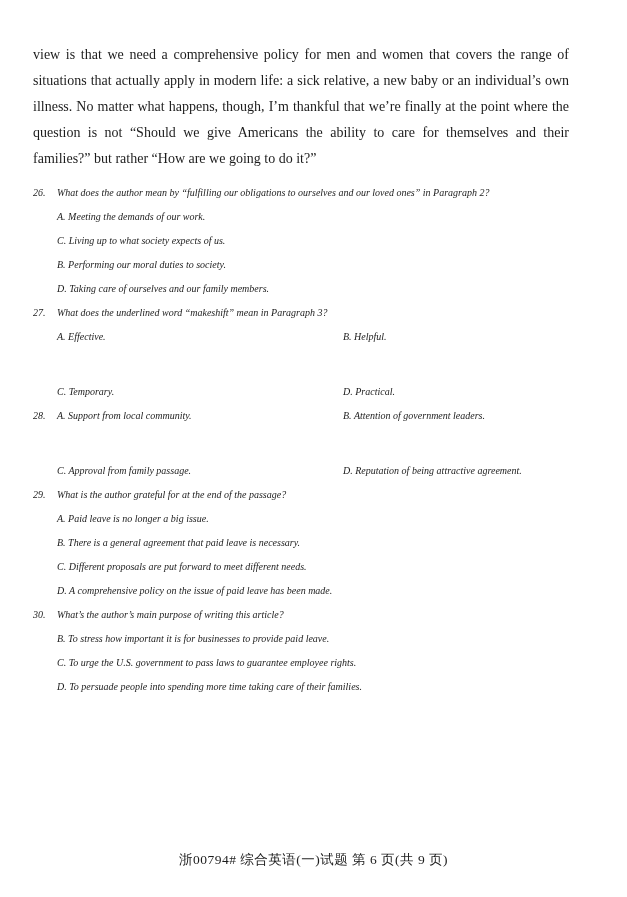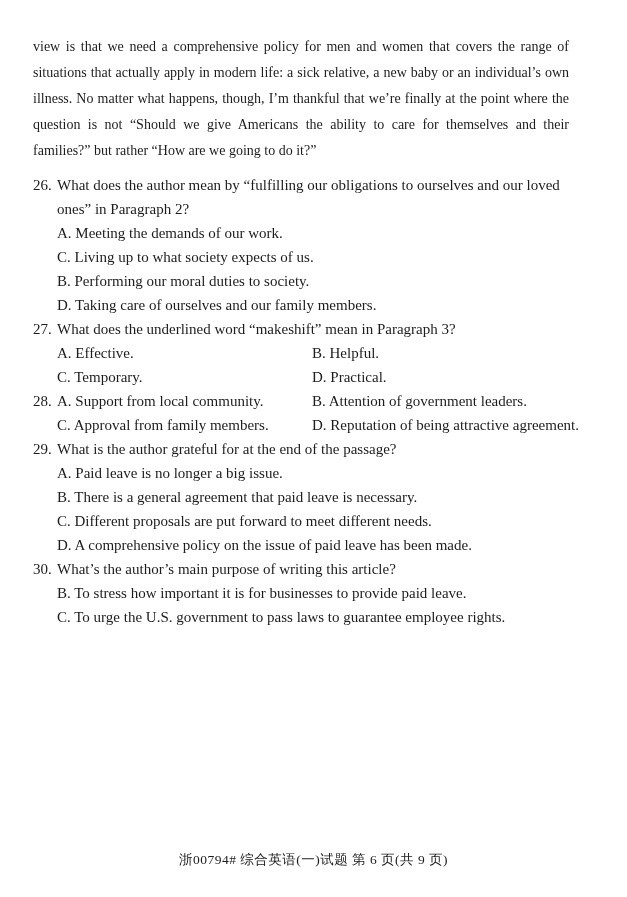--- a/index.html
+++ b/index.html
@@ -12,45 +12,47 @@
     font-family: "Liberation Serif", "DejaVu Serif", serif;
     position: relative;
     overflow: hidden;
   }
   .page {
     position: absolute;
     inset: 0;
     padding: 26px 58px 0 33px;
   }
   .passage {
-    margin: 8px 0 9px 0;
+    margin: 16px 0 9px 0;
     font-size: 14px;
     line-height: 26px;
     text-align: justify;
   }
   .questions {
     margin-right: -12px;
   }
   .question {
     position: relative;
     padding-left: 24px;
-    font-size: 15px;
+    font-size: 10px;
     line-height: 24px;
+    font-style: italic;
   }
   .q-num {
     position: absolute;
     left: 0;
     top: 0;
   }
   .q-text { display: block; }
   .options { display: block; }
   .options.two-col {
     display: grid;
     grid-template-columns: 255px auto;
     justify-items: start;
+    gap: 31px;
   }
   .option { display: block; }
   .footer {
     position: absolute;
     left: 0;
     right: 0;
     bottom: 28px;
     text-align: center;
     font-size: 13.5px;
     letter-spacing: 0.5px;
@@ -85,21 +87,21 @@
         <span class="option">C. Temporary.</span>
         <span class="option">D. Practical.</span>
       </div>
     </div>
 
     <div class="question">
       <span class="q-num">28.</span>
       <div class="options two-col">
         <span class="option">A. Support from local community.</span>
         <span class="option">B. Attention of government leaders.</span>
-        <span class="option">C. Approval from family members.</span>
+        <span class="option">C. Approval from family passage.</span>
         <span class="option">D. Reputation of being attractive agreement.</span>
       </div>
     </div>
 
     <div class="question">
       <span class="q-num">29.</span>
       <span class="q-text">What is the author grateful for at the end of the passage?</span>
       <div class="options one-col">
         <span class="option">A. Paid leave is no longer a big issue.</span>
         <span class="option">B. There is a general agreement that paid leave is necessary.</span>
@@ -107,20 +109,21 @@
         <span class="option">D. A comprehensive policy on the issue of paid leave has been made.</span>
       </div>
     </div>
 
     <div class="question">
       <span class="q-num">30.</span>
       <span class="q-text">What’s the author’s main purpose of writing this article?</span>
       <div class="options one-col">
         <span class="option">B. To stress how important it is for businesses to provide paid leave.</span>
         <span class="option">C. To urge the U.S. government to pass laws to guarantee employee rights.</span>
+        <span class="option">D. To persuade people into spending more time taking care of their families.</span>
       </div>
     </div>
 
   </section>
 
   <div class="footer">浙00794# 综合英语(一)试题 第 6 页(共 9 页)</div>
 
 </div>
 
 </body></html>

